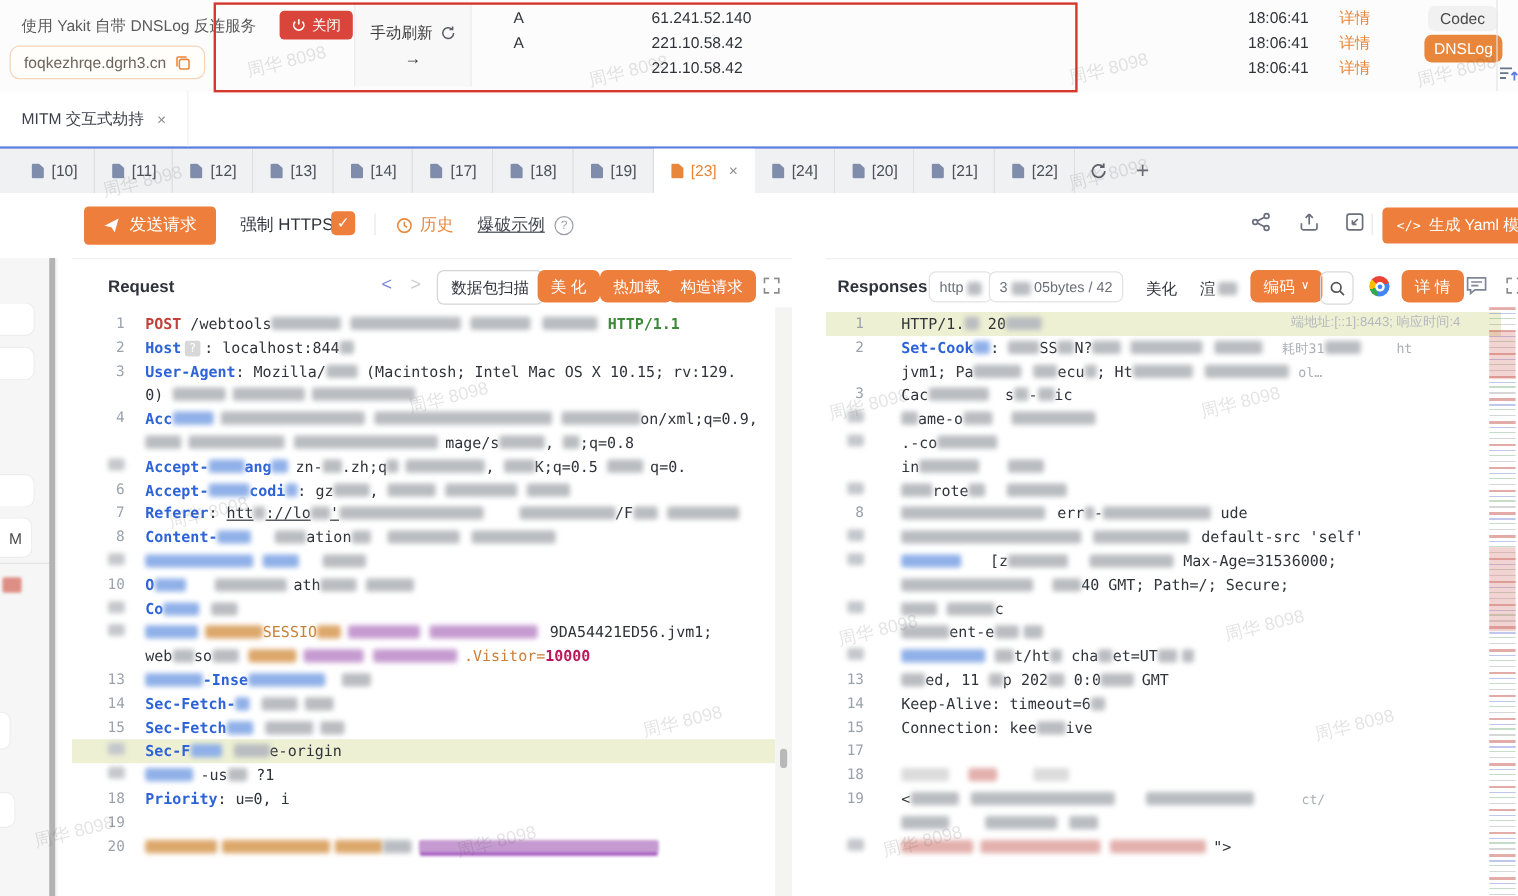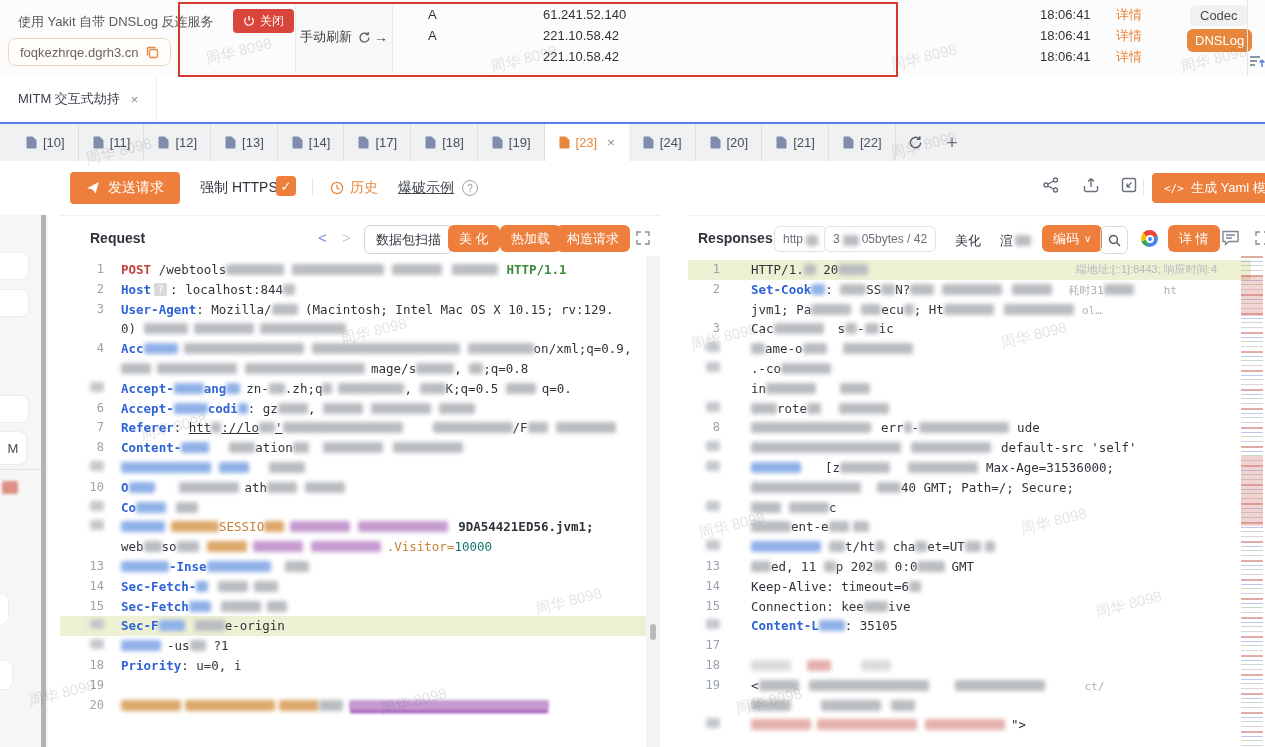--- a/index.html
+++ b/index.html
@@ -9,21 +9,21 @@
 
   
   .top-panel{position:absolute;left:0;top:0;right:0;height:76px;background:#fcfcfc;border-bottom:1px solid #ececec}
   .tp-title{position:absolute;left:18px;top:13px;font-size:13px;color:#5a5a5a}
   .domain-pill{position:absolute;left:8px;top:38px;height:26px;display:flex;align-items:center;gap:7px;
      padding:0 11px;border:1px solid #f2d5bb;border-radius:8px;background:#fffefb;font-size:13px;color:#6d655c}
   .redbox{position:absolute;left:178px;top:2px;width:716px;height:71px;border:2px solid #d5392e;z-index:6;pointer-events:none}
   .close-btn{position:absolute;left:233px;top:9px;height:24px;display:flex;align-items:center;gap:5px;
      padding:0 10px;background:#d9453a;border-radius:4px;color:#fff;font-size:12px;cursor:pointer}
   .refresh-cell{position:absolute;left:295px;top:2px;width:96px;height:70px;background:#f8f8f8;
-     border-left:1px solid #ececec;border-right:1px solid #ececec;display:flex;flex-direction:row;
+     border-left:1px solid #ececec;border-right:1px solid #ececec;display:flex;flex-direction:column;
      align-items:center;justify-content:center;gap:3px;font-size:13px;color:#3c3c3c}
   .refresh-line{display:flex;align-items:center;gap:6px}
   .arrow-glyph{font-size:14px;color:#3c3c3c}
   .dns-rows{position:absolute;left:400px;top:4px;width:500px}
   .dns-row{height:21px;display:flex;align-items:center;font-size:13px;color:#2f3338}
   .dns-type{margin-left:28px;width:115px}
   .dns-times{position:absolute;left:1040px;top:4px}
   .time-row{height:21px;display:flex;align-items:center;gap:16px;font-size:13px}
   .time-val{color:#2f3338;width:60px}
   .detail-link{color:#e8873c;cursor:pointer}
@@ -109,23 +109,23 @@
   .resp-body .ln{width:32px;padding-right:31px}
   .numblur{display:inline-block;width:14px;height:10px;background:#c4c7cb;filter:blur(2px);border-radius:2px}
   .blk{display:inline-block;height:11px;border-radius:2px;filter:blur(2.2px);vertical-align:baseline;transform:translateY(1px)}
   .Bg{background:#b9bcc0}.Bb{background:#8fb0e8}.Bo{background:#dca76a}.Bp{background:#c59ad0}
   .Bpk{background:#e3b0ac}.Bgl{background:#dcdcdc}
   .Bpu{background:#c59ad0;box-shadow:0 3px 0 -1px #8d2bb0;filter:blur(1.4px)}
   .sp{display:inline-block}
   .c-k{color:#c2413a;font-weight:bold}
   .c-h{color:#2e63d8;font-weight:bold}
   .c-grn{color:#3f8a3a;font-weight:bold}
-  .c-purb{color:#0f766e;font-weight:normal}
+  .c-purb{color:#be185d;font-weight:bold}
   .c-org{color:#c8803a}
-  .c-tb{font-weight:bold}
+  .c-tb{font-weight:normal}
   .c-ul{text-decoration:underline}
   .c-gy{color:#aab0b6;font-size:11px}
   .c-q{display:inline-block;width:13px;height:13px;margin:0 3px;background:#d8d8d8;border-radius:2px;
      color:#fff;font-size:10px;text-align:center;line-height:13px;vertical-align:1px}
   .note{position:absolute;right:34px;top:0;color:#b6b9be;font-size:11px;font-family:"Liberation Sans",sans-serif}
 
   .req-scroll{position:absolute;right:0;top:40px;width:14px;bottom:0;background:#f4f4f2}
   .req-thumb{position:absolute;left:4px;top:368px;width:6px;height:16px;background:#b9b9b9;border-radius:3px}
   .minimap{position:absolute;right:2px;top:40px;width:22px;bottom:0;opacity:.85;
      background:repeating-linear-gradient(180deg,rgba(190,60,50,.5) 0 2px,transparent 2px 5px,
@@ -491,21 +491,20 @@
         <div class="cl"><span class="ln">8</span><i class="blk Bg" style="width: 120px;"></i><i class="sp" style="width: 10px;"></i><span class="c-t">err</span><i class="blk Bg" style="width: 8px;"></i><span class="c-t">-</span><i class="blk Bg" style="width: 90px;"></i><i class="sp" style="width: 8px;"></i><span class="c-t">ude</span></div>
         <div class="cl"><span class="ln"><i class="numblur"></i></span><i class="blk Bg" style="width: 150px;"></i><i class="sp" style="width: 10px;"></i><i class="blk Bg" style="width: 80px;"></i><i class="sp" style="width: 10px;"></i><span class="c-t">default-src 'self'</span></div>
         <div class="cl"><span class="ln"><i class="numblur"></i></span><i class="blk Bb" style="width: 50px;"></i><i class="sp" style="width: 24px;"></i><span class="c-t">[z</span><i class="blk Bg" style="width: 50px;"></i><i class="sp" style="width: 18px;"></i><i class="blk Bg" style="width: 70px;"></i><i class="sp" style="width: 8px;"></i><span class="c-t">Max-Age=31536000; </span></div>
         <div class="cl"><span class="ln"></span><i class="blk Bg" style="width: 110px;"></i><i class="sp" style="width: 16px;"></i><i class="blk Bg" style="width: 24px;"></i><span class="c-t">40 GMT; Path=/; Secure; </span></div>
         <div class="cl"><span class="ln"><i class="numblur"></i></span><i class="blk Bg" style="width: 30px;"></i><i class="sp" style="width: 8px;"></i><i class="blk Bg" style="width: 40px;"></i><span class="c-t">c</span></div>
         <div class="cl"><span class="ln"></span><i class="blk Bg" style="width: 40px;"></i><span class="c-t">ent-e</span><i class="blk Bg" style="width: 20px;"></i><i class="sp" style="width: 4px;"></i><i class="blk Bg" style="width: 16px;"></i></div>
         <div class="cl"><span class="ln"><i class="numblur"></i></span><i class="blk Bb" style="width: 70px;"></i><i class="sp" style="width: 8px;"></i><i class="blk Bg" style="width: 16px;"></i><span class="c-t">t/ht</span><i class="blk Bg" style="width: 10px;"></i><span class="c-t"> cha</span><i class="blk Bg" style="width: 12px;"></i><span class="c-t">et=UT</span><i class="blk Bg" style="width: 16px;"></i><i class="sp" style="width: 4px;"></i><i class="blk Bg" style="width: 10px;"></i></div>
         <div class="cl"><span class="ln">13</span><i class="blk Bg" style="width: 20px;"></i><span class="c-t">ed, 11 </span><i class="blk Bg" style="width: 12px;"></i><span class="c-t">p 202</span><i class="blk Bg" style="width: 14px;"></i><span class="c-t"> 0:0</span><i class="blk Bg" style="width: 28px;"></i><i class="sp" style="width: 6px;"></i><span class="c-t">GMT</span></div>
         <div class="cl"><span class="ln">14</span><span class="c-t">Keep-Alive: timeout=6</span><i class="blk Bg" style="width: 12px;"></i></div>
         <div class="cl"><span class="ln">15</span><span class="c-t">Connection: kee</span><i class="blk Bg" style="width: 24px;"></i><span class="c-t">ive</span></div>
-        <div class="cl"><span class="ln"><i class="numblur"></i></span><span class="c-h">Content-L</span><i class="blk Bb" style="width: 26px;"></i><span class="c-t">: 35105</span></div>
         <div class="cl"><span class="ln">17</span></div>
         <div class="cl"><span class="ln">18</span><i class="blk Bgl" style="width: 40px;"></i><i class="sp" style="width: 16px;"></i><i class="blk Bpk" style="width: 24px;"></i><i class="sp" style="width: 30px;"></i><i class="blk Bgl" style="width: 30px;"></i></div>
         <div class="cl"><span class="ln">19</span><span class="c-t">&lt;</span><i class="blk Bg" style="width: 40px;"></i><i class="sp" style="width: 10px;"></i><i class="blk Bg" style="width: 120px;"></i><i class="sp" style="width: 26px;"></i><i class="blk Bg" style="width: 90px;"></i><i class="sp" style="width: 40px;"></i><span class="c-gy">ct/</span></div>
         <div class="cl"><span class="ln"></span><i class="blk Bg" style="width: 40px;"></i><i class="sp" style="width: 30px;"></i><i class="blk Bg" style="width: 60px;"></i><i class="sp" style="width: 10px;"></i><i class="blk Bg" style="width: 24px;"></i></div>
         <div class="cl"><span class="ln"><i class="numblur"></i></span><i class="blk Bpk" style="width: 60px;"></i><i class="sp" style="width: 6px;"></i><i class="blk Bpk" style="width: 100px;"></i><i class="sp" style="width: 8px;"></i><i class="blk Bpk" style="width: 80px;"></i><i class="sp" style="width: 6px;"></i><span class="c-t">"&gt;</span></div>
       </div>
     <div class="minimap"></div>
   </div>
 </div>
 

